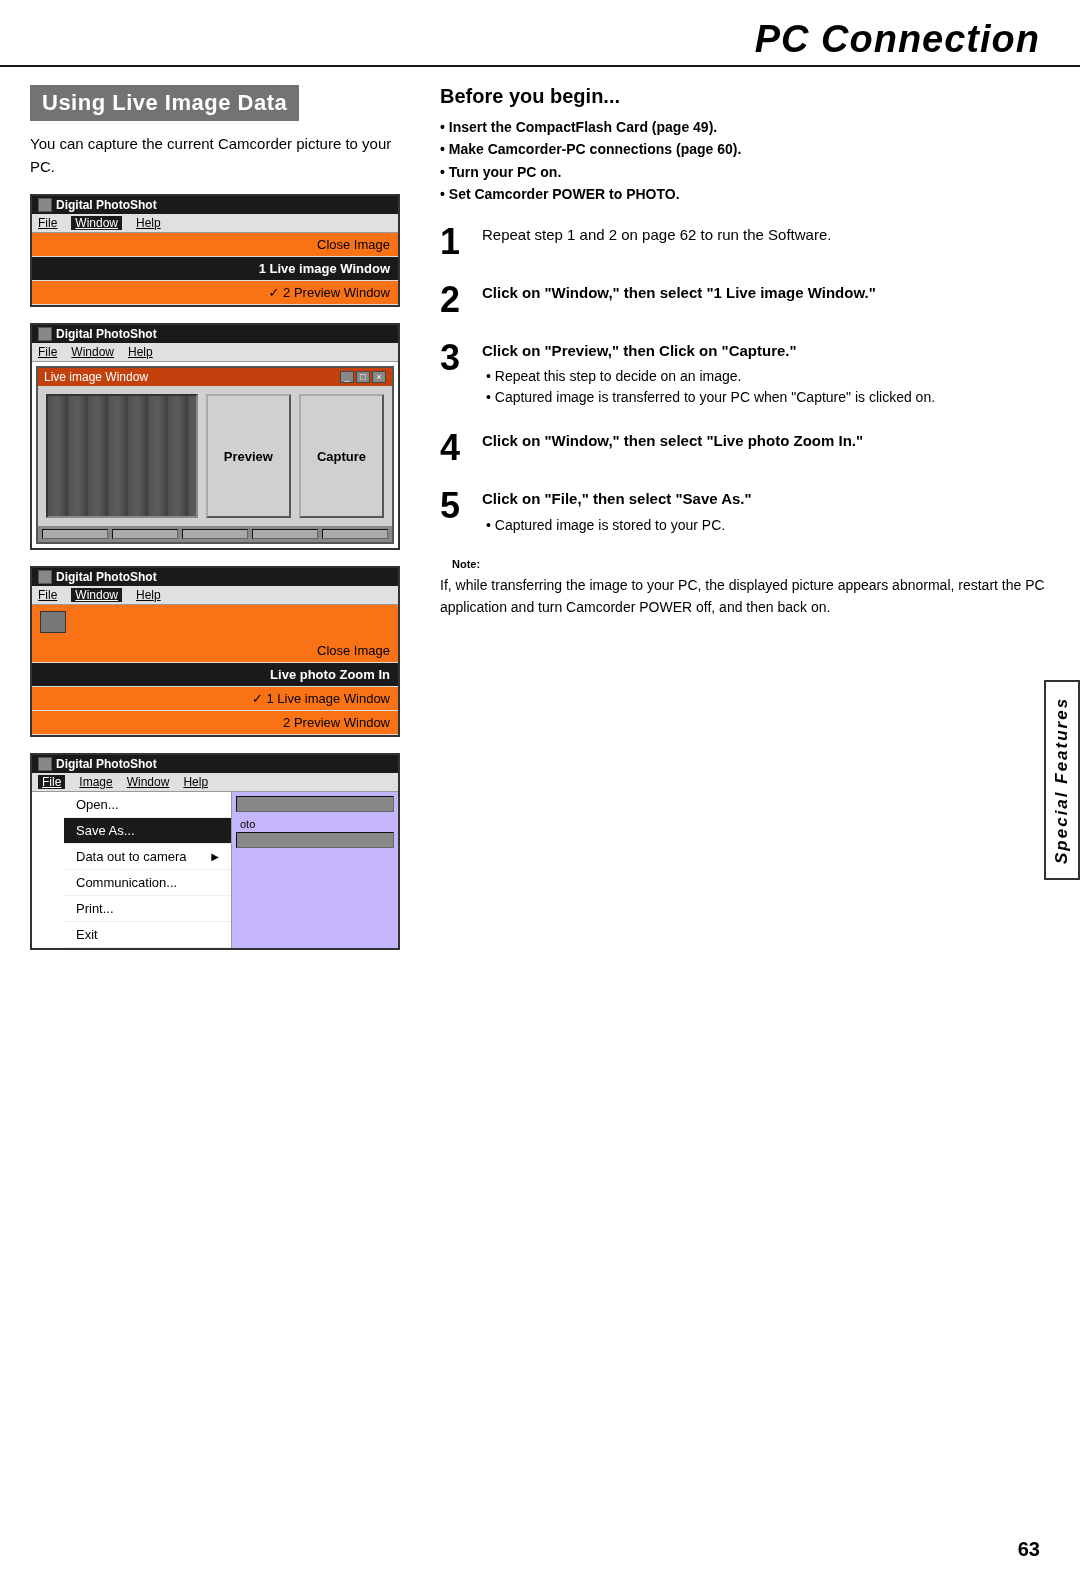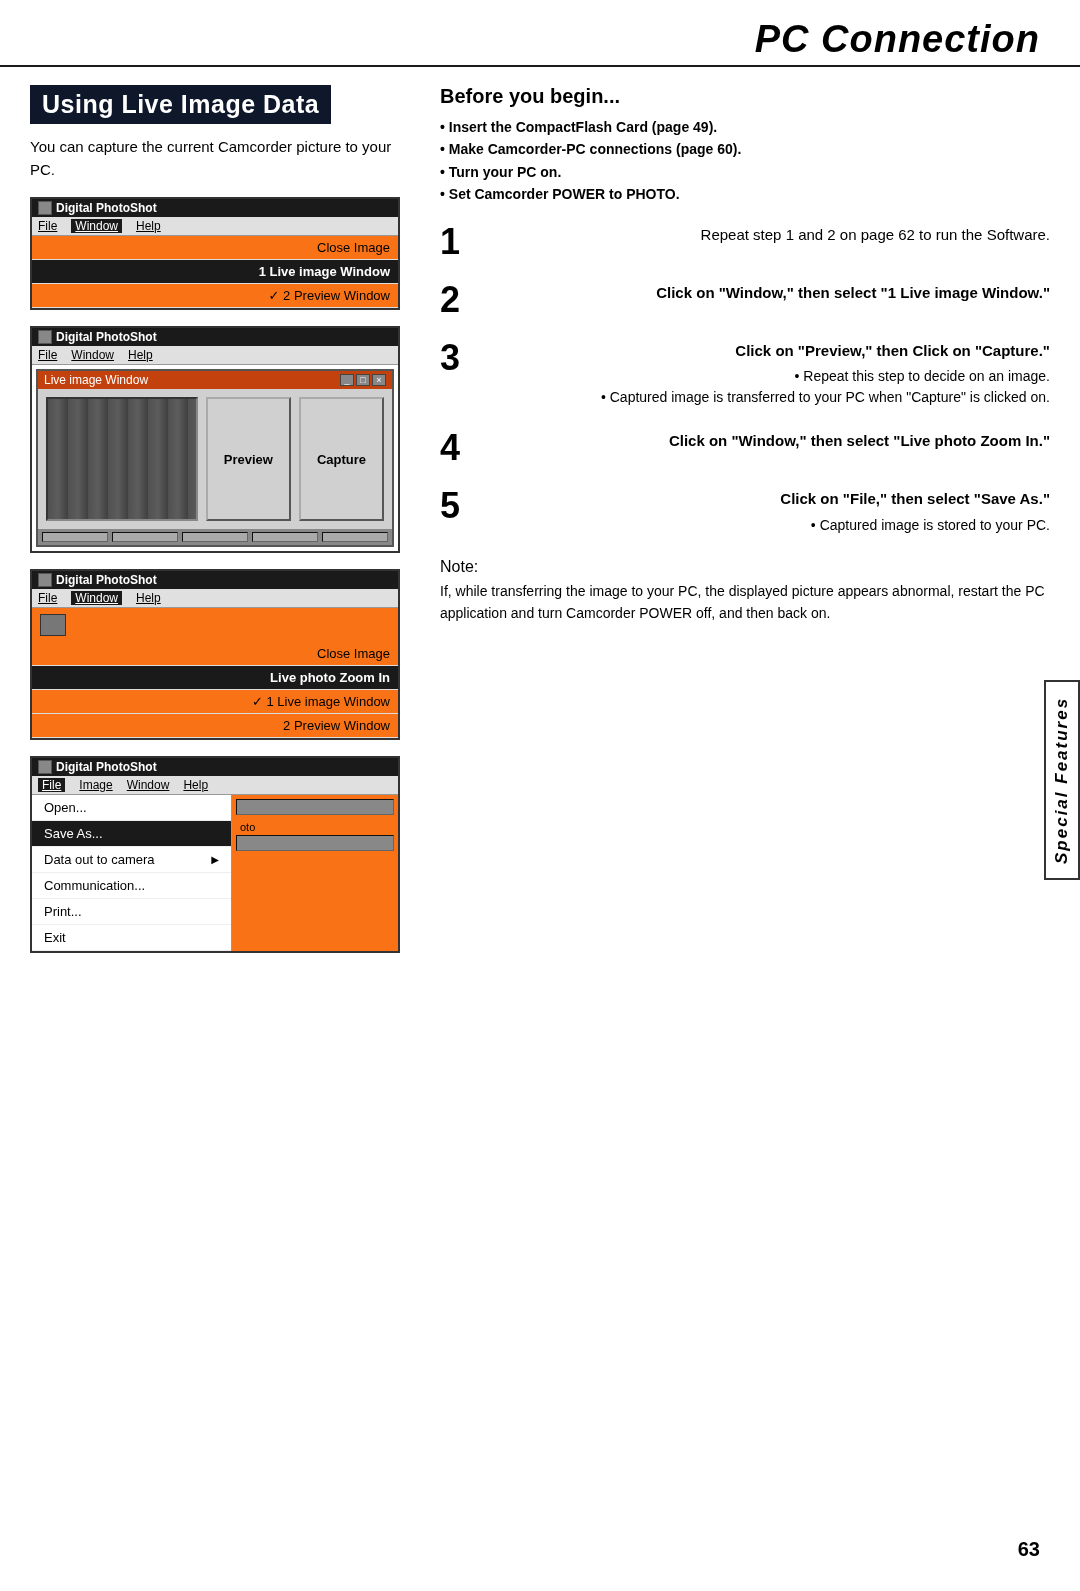--- a/index.html
+++ b/index.html
@@ -39,23 +39,23 @@
     }
 
     
     .right-col {
       flex: 1;
       padding: 18px 30px 20px 20px;
     }
 
     
     .section-heading {
-      background: #0f172a;
+      background: #737373;
       color: #fff;
-      font-size: 25px;
+      font-size: 22px;
       font-weight: 900;
       padding: 5px 12px;
       display: inline-block;
       margin-bottom: 12px;
       letter-spacing: 0.5px;
     }
 
     .intro-text {
       font-size: 15px;
       line-height: 1.5;
@@ -264,20 +264,21 @@
       padding: 0 4px;
     }
 
     .file-menu-body {
       display: flex;
     }
 
     .file-dropdown {
       border-right: 1px solid #999;
       min-width: 200px;
+      padding-left: 32px;
     }
 
     .file-dropdown-row {
       padding: 5px 12px;
       font-size: 13px;
       border-bottom: 1px solid #eee;
       cursor: pointer;
       display: flex;
       justify-content: space-between;
       align-items: center;
@@ -288,21 +289,21 @@
       color: #ffffff;
     }
 
     .file-dropdown-row .arrow {
       font-size: 10px;
     }
 
     .file-submenu {
       flex: 1;
       padding: 4px;
-      background: #f97316;
+      background: #c4b5fd;
     }
 
     .sub-item {
       background: #888;
       height: 16px;
       margin-bottom: 4px;
       border: 1px inset #666;
     }
 
     
@@ -344,21 +345,20 @@
       font-weight: 900;
       line-height: 1;
       min-width: 30px;
       flex-shrink: 0;
     }
 
     .step-content {
       flex: 1;
       font-size: 15px;
       line-height: 1.5;
-      text-align: right;
     }
 
     .step-content p {
       margin-bottom: 4px;
     }
 
     .step-content .step-title {
       font-weight: bold;
     }
 
@@ -397,23 +397,24 @@
       font-style: italic;
       cursor: pointer;
     }
 
     
     .note-section {
       margin-top: 10px;
     }
 
     .note-title {
-      font-size: 16px;
-      font-weight: normal;
+      font-size: 11px;
+      font-weight: bold;
       margin-bottom: 4px;
+      margin-left: 12px;
     }
 
     .note-text {
       font-size: 14px;
       line-height: 1.6;
     }
 
     
     .page-number {
       position: absolute;

